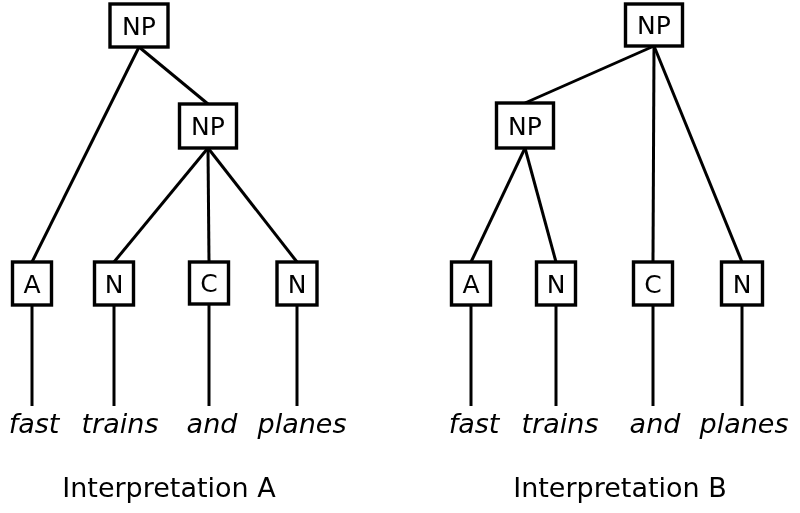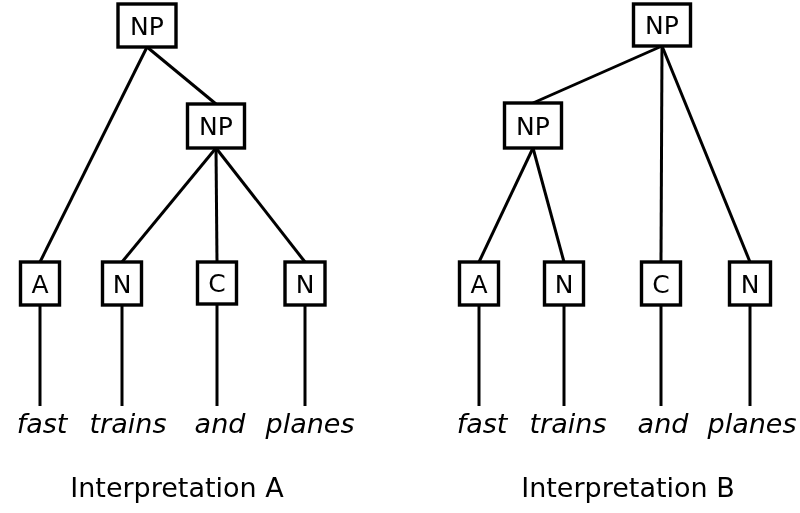--- a/index.html
+++ b/index.html
@@ -11,21 +11,20 @@
     width: 800px;
     height: 513px;
     overflow: hidden;
     font-family: "DejaVu Sans", "Liberation Sans", sans-serif;
   }
   .figure {
     position: relative;
     width: 680px;
     height: 513px;
     background: #ffffff;
-    margin-left: 8px;
   }
   svg {
     display: block;
   }
   .node-box {
     fill: #ffffff;
   }
   .node-label {
     font-family: "DejaVu Sans", "Liberation Sans", sans-serif;
     text-anchor: middle;

